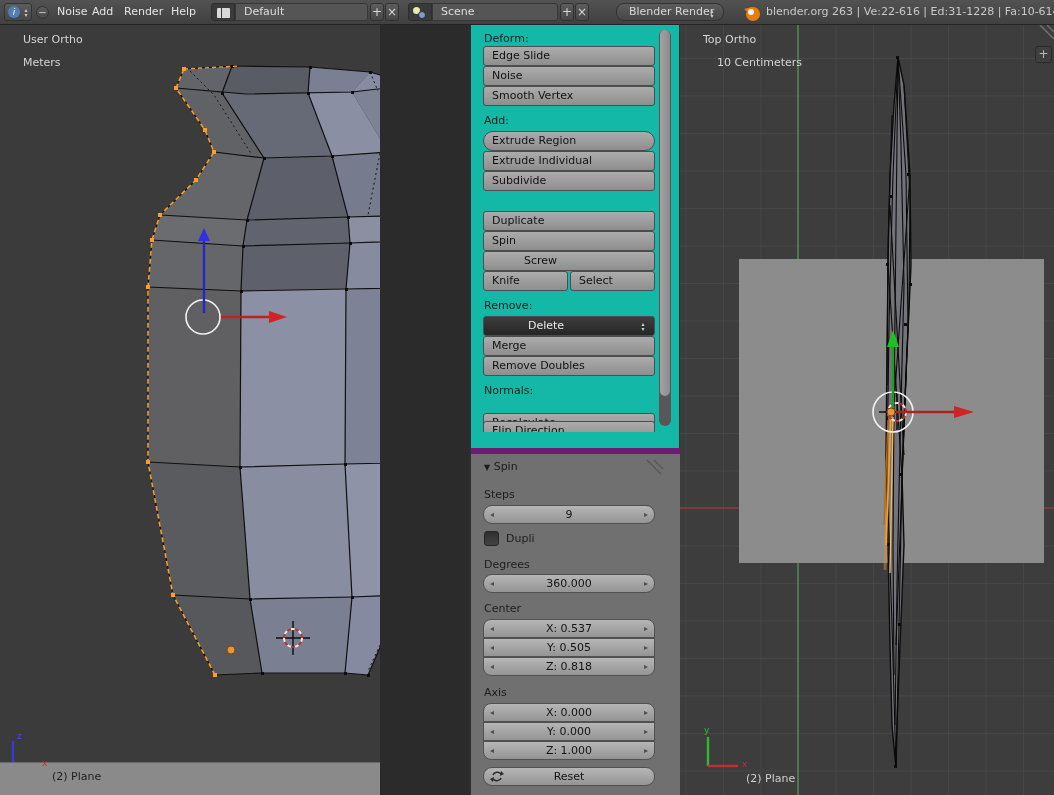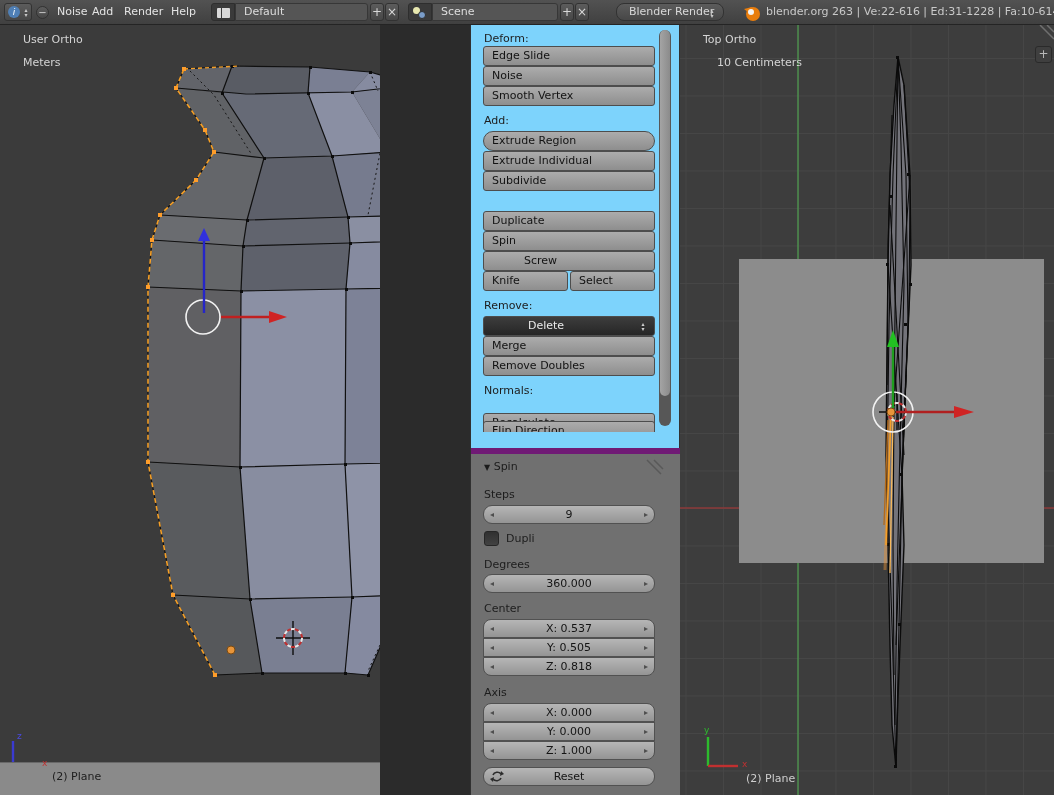--- a/index.html
+++ b/index.html
@@ -27,21 +27,21 @@
   .vp-label { position:absolute; font-size:11px; color:#d4d4d4; }
   .vp-plus { position:absolute; width:17px; height:17px; background:#3f3f3f; border:1px solid #2a2a2a;
              border-radius:3px; color:#b9b9b9; font-size:12px; line-height:15px; text-align:center; }
   #vl-bottombar { position:absolute; left:0; top:737px; width:470px; height:33px;
                   background:#8a8a8a; border-top:1px solid #696969; }
   .objname-dark { position:absolute; left:52px; top:745px; font-size:11px; color:#202020; }
   .objname-light { position:absolute; left:66px; top:747px; font-size:11px; color:#cecece; }
   svg { position:absolute; left:0; top:0; }
   
   #toolshelf { position:absolute; left:470px; top:25px; width:210px; height:770px;
-               background:#7dd3fc; border-left:1px solid #313131; border-right:1px solid #313131; }
+               background:#14b8a6; border-left:1px solid #313131; border-right:1px solid #313131; }
   #tools { position:absolute; left:0; top:0; width:210px; height:407px; overflow:hidden; }
   #oppanel { position:absolute; left:0; top:423px; width:210px; height:363px;
              background:#707070; border-top:6px solid #701a75; }
   .shelf-label { position:absolute; left:13px; font-size:11px; color:#1d1d1d; }
   .btn { position:absolute; left:12px; width:172px; height:20px;
          background:linear-gradient(#acacac,#8e8e8e); border:1px solid #4d4d4d; border-radius:3px;
          color:#131313; font-size:11px; line-height:18px; padding-left:8px; cursor:default; }
   .ddark { background:linear-gradient(#3d3d3d,#262626); color:#e9e9e9;padding-left:44px; }
   .num { position:absolute; left:12px; width:172px; height:19px;
          background:linear-gradient(#b6b6b6,#949494); border:1px solid #515151;

